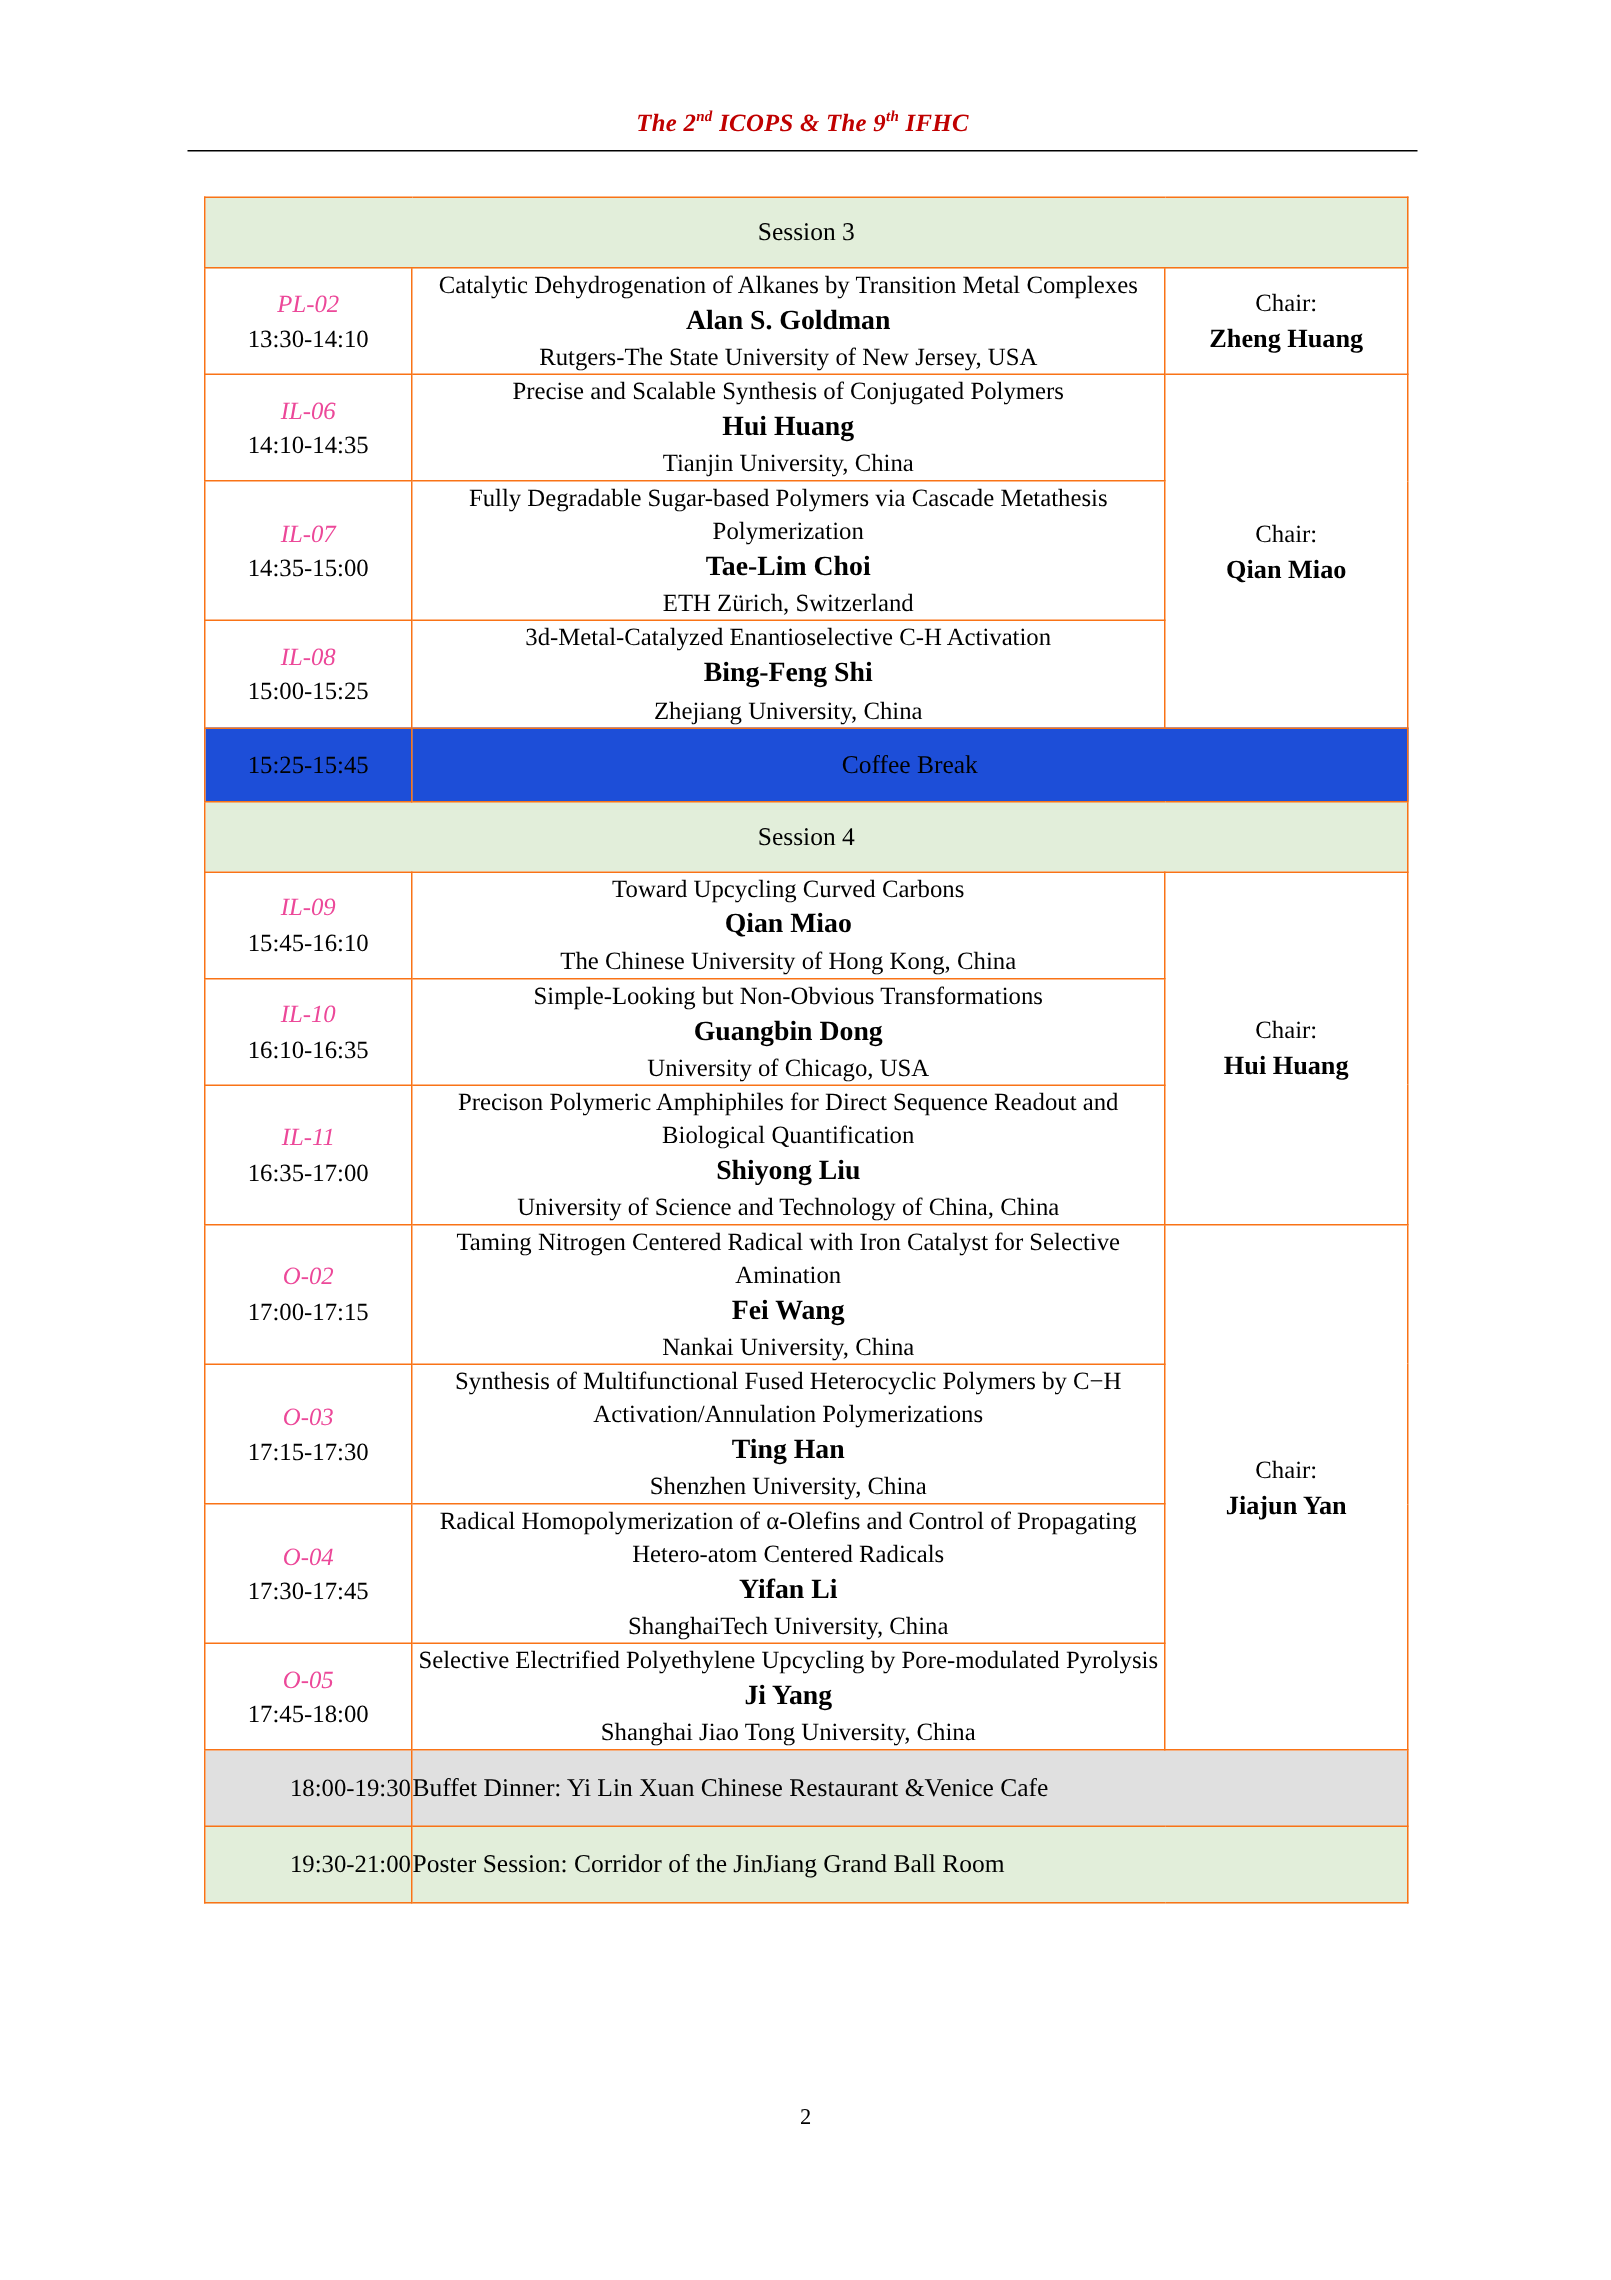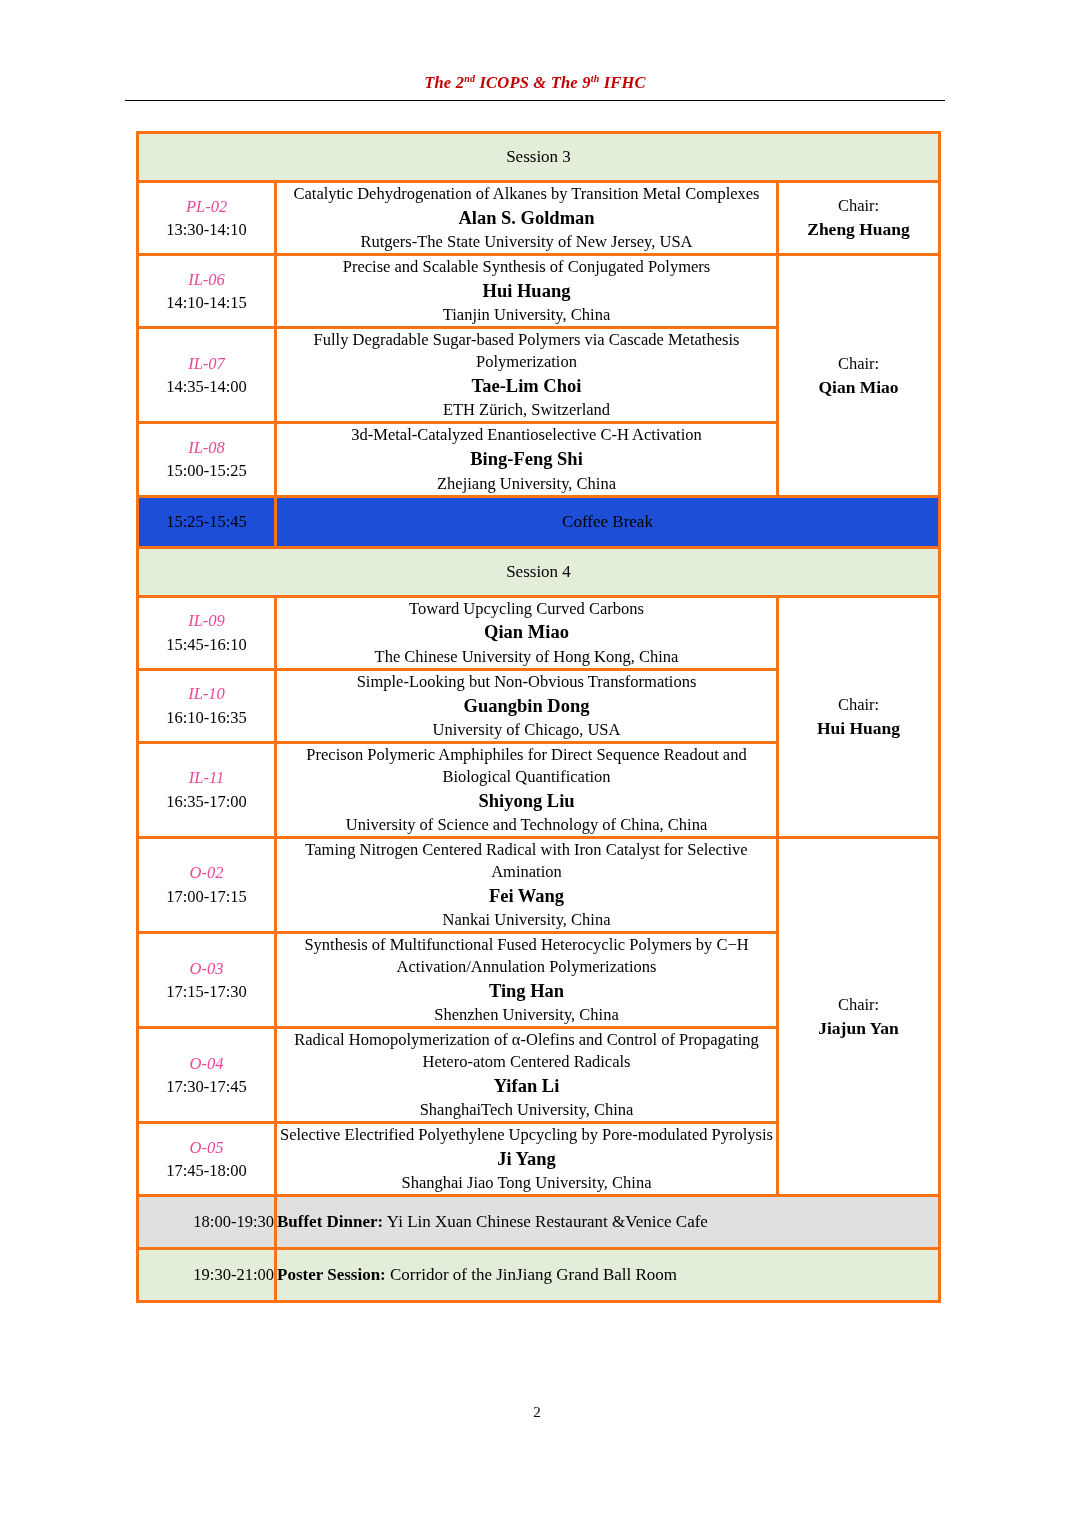--- a/index.html
+++ b/index.html
@@ -48,21 +48,21 @@
   }
   table.agenda {
     position: absolute;
     top: 131px;
     left: 136px;
     width: 802px;
     border-collapse: collapse;
     table-layout: fixed;
   }
   table.agenda td {
-    border: 3px solid #f97316;
+    border: 1px solid #f97316;
     padding: 0;
     vertical-align: middle;
   }
   .col-code { width: 138px; }
   .col-main { width: 502px; }
   .col-chair { width: 162px; }
 
   .session-row td {
     background: #e2eeda;
     text-align: center;
@@ -130,21 +130,21 @@
     text-align: left;
     font-size: 17px;
     padding-left: 10px;
     background: #e0e0e0;
     height: 50px;
   }
   .event-row-green td.event-time,
   .event-row-green td.event-label {
     background: #e2eeda;
   }
-  .event-label b { font-weight: bold; }
+  .event-label b { font-weight: normal; }
   .page-number {
     position: absolute;
     top: 1404px;
     left: 0;
     width: 1074px;
     text-align: center;
     font-size: 15px;
   }
 </style>
 </head>
@@ -180,37 +180,37 @@
         </td>
         <td class="chair-cell" rowspan="1">
           <span class="chair-label">Chair:</span>
           <span class="chair-name">Zheng Huang</span>
         </td>
       </tr>
 
       <tr>
         <td class="code-cell">
           <span class="code-id">IL-06</span><br>
-          <span class="code-time">14:10-14:15</span>
+          <span class="code-time">14:10-14:35</span>
         </td>
         <td class="talk-cell">
           <span class="talk-title">Precise and Scalable Synthesis of Conjugated Polymers</span>
           <span class="talk-speaker">Hui Huang</span>
           <span class="talk-affil">Tianjin University, China</span>
         </td>
         <td class="chair-cell" rowspan="3">
           <span class="chair-label">Chair:</span>
           <span class="chair-name">Qian Miao</span>
         </td>
       </tr>
 
       <tr>
         <td class="code-cell">
           <span class="code-id">IL-07</span><br>
-          <span class="code-time">14:35-14:00</span>
+          <span class="code-time">14:35-15:00</span>
         </td>
         <td class="talk-cell">
           <span class="talk-title">Fully Degradable Sugar-based Polymers via Cascade Metathesis Polymerization</span>
           <span class="talk-speaker">Tae-Lim Choi</span>
           <span class="talk-affil">ETH Zürich, Switzerland</span>
         </td>
       </tr>
 
       <tr>
         <td class="code-cell">

